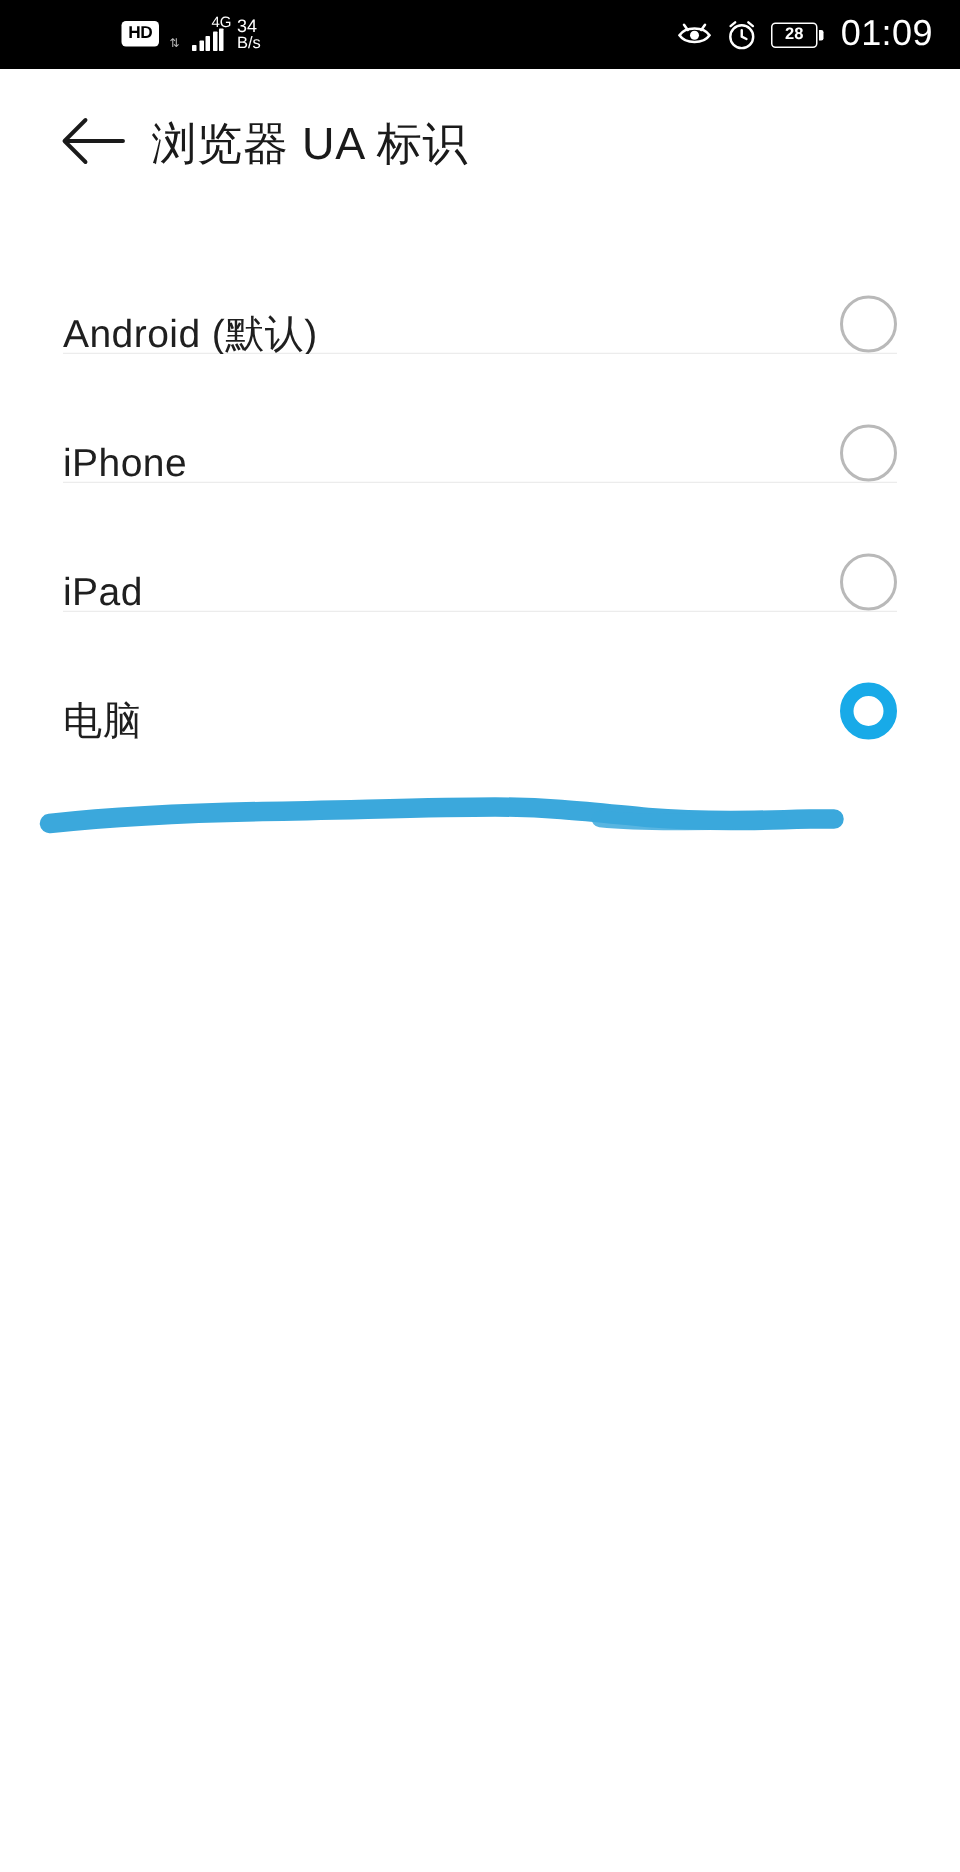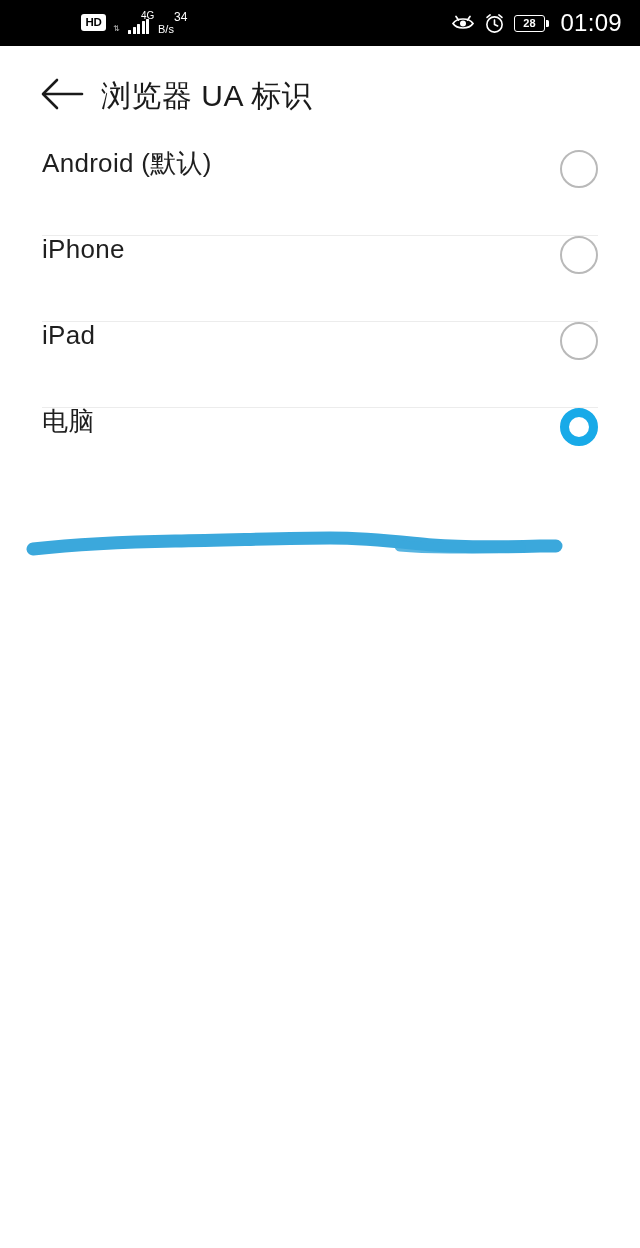--- a/index.html
+++ b/index.html
@@ -93,21 +93,21 @@
   .bars i:nth-child(4) { height: 13px; }
   .bars i:nth-child(5) { height: 15px; }
   .speed {
     display: flex;
     flex-direction: column;
     align-items: flex-start;
     line-height: 1.05;
     font-size: 11.5px;
     margin-left: 2px;
   }
-  .speed .val { font-size: 12px; margin-left: 16px; }
+  .speed .val { font-size: 12px; }
   .speed .unit { font-size: 11px; }
 
   .status-right {
     display: flex;
     align-items: center;
     gap: 9px;
   }
   .icon-svg { display: block; }
   .battery {
     display: flex;
@@ -172,21 +172,21 @@
   
   .option-list {
     position: absolute;
     top: 150px; left: 0;
     width: 640px;
   }
   .option-row {
     position: relative;
     height: 85px;
     display: flex;
-    align-items: flex-start;
+    align-items: flex-end;
     justify-content: space-between;
     padding: 0 42px;
     box-sizing: border-box;
     background: #ffffff;
     cursor: pointer;
   }
   .option-label {
     font-size: 26px;
     color: #1f1f1f;
     letter-spacing: 0.3px;

